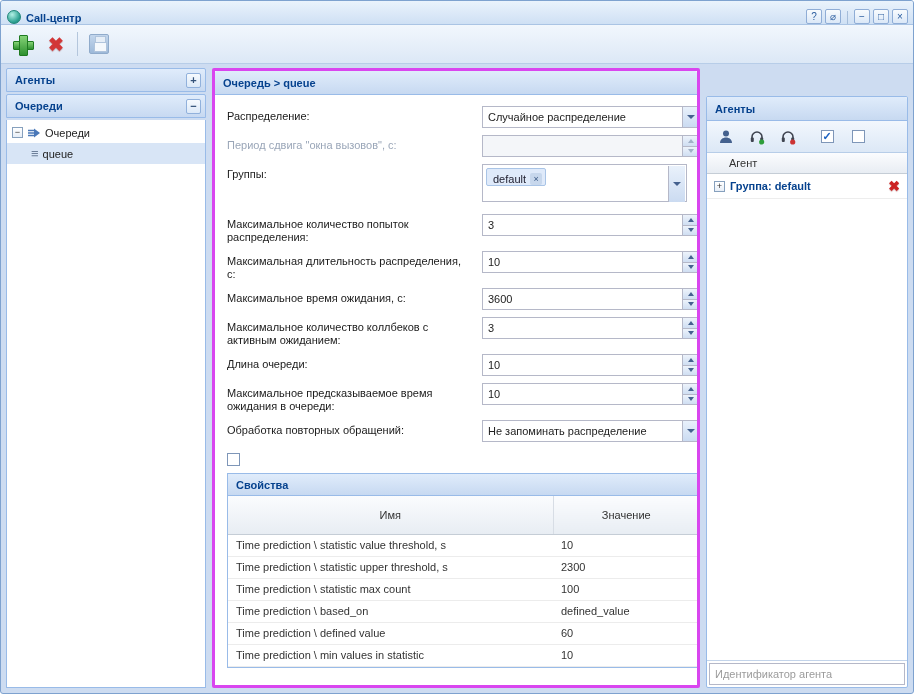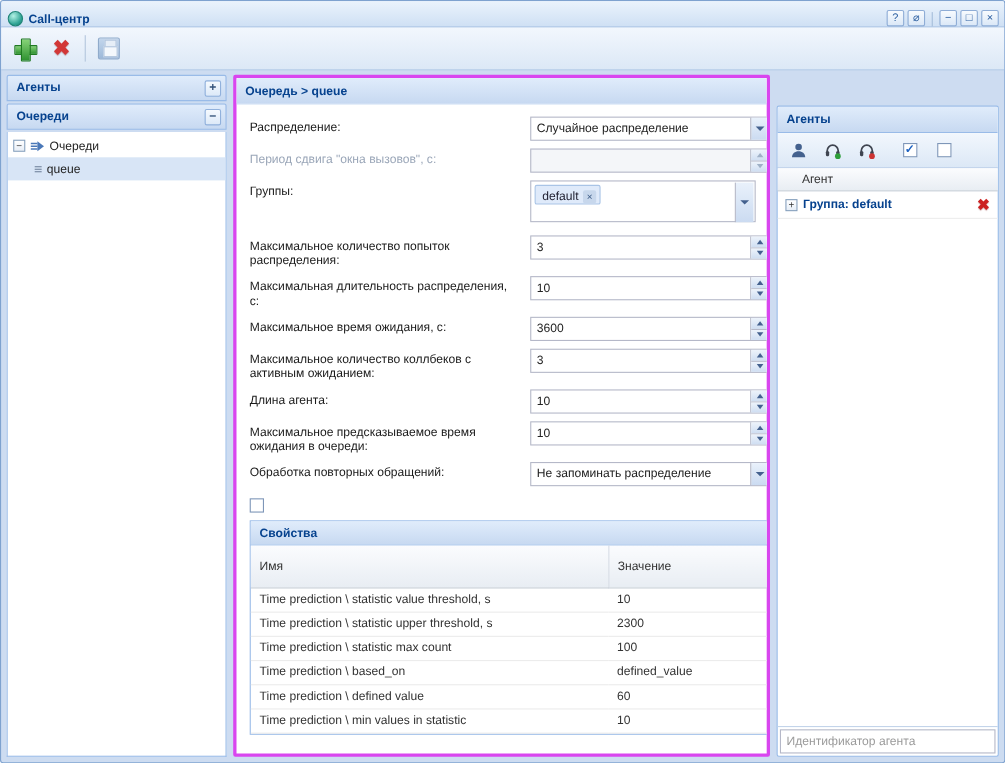--- a/index.html
+++ b/index.html
@@ -59,21 +59,21 @@
 .fwrap.disabled .arr-dn-s{border-top-color:#9fb0c6}
 .tagfield{width:218px;height:38px;border:1px solid #b5b8c8;background:#fff;position:relative;padding:3px 20px 3px 3px}
 .tagfield .trigger-combo{height:36px}
 .chip{display:inline-flex;align-items:flex-end;gap:4px;height:18px;padding:0 3px 0 6px;background:#dfeafa;border:1px solid #a9c4e6;border-radius:2px;color:#223;cursor:default}
 .chip-x{width:12px;height:12px;background:#c7d7ec;border-radius:2px;color:#3c5a85;font-size:9px;line-height:12px;text-align:center;cursor:pointer}
 .cbox{width:13px;height:13px;border:1px solid #7e96b8;background:#fff;margin-top:4px;cursor:pointer}
 
 .props{margin-top:4px;border:1px solid #99bbe8;width:473px}
 .props-header{height:22px;display:flex;align-items:center;padding:0 8px;background:linear-gradient(#e0ecfb,#c7d9f1);border-bottom:1px solid #99bbe8;color:#06428e;font-weight:bold}
 table.props-table{width:100%;border-collapse:collapse;table-layout:fixed;font-size:11px}
-.props-table th{height:38px;text-align:left;font-weight:normal;padding:0 8px;background:linear-gradient(#fbfcfe,#e8edf3);border-bottom:1px solid #c5cdd6;border-right:1px solid #d7dde5;color:#333}
+.props-table th{height:38px;text-align:center;font-weight:normal;padding:0 8px;background:linear-gradient(#fbfcfe,#e8edf3);border-bottom:1px solid #c5cdd6;border-right:1px solid #d7dde5;color:#333}
 .props-table th:last-child{border-right:none}
 .props-table td{height:22px;padding:0 8px;border-bottom:1px solid #ececec;color:#333;overflow:hidden;white-space:nowrap}
 
 .right-wrap{flex:1;padding-top:28px;display:flex;min-height:0}
 .right-panel{flex:1;display:flex;flex-direction:column;border:1px solid #99bbe8;border-radius:2px;background:#fff;min-height:0}
 .right-toolbar{height:32px;flex:none;display:flex;align-items:center;gap:9px;padding:0 8px;background:linear-gradient(#f2f7fd,#dce8f6);border-bottom:1px solid #b7cde8}
 .icon-btn{width:22px;height:22px;display:flex;align-items:center;justify-content:center;cursor:pointer}
 .icon-btn.gap{margin-left:8px}
 .cicon{width:13px;height:13px;border:1px solid #7e96b8;background:#fff;display:flex;align-items:center;justify-content:center}
 .cicon .chk{color:#1c62c2;font-size:11px;line-height:11px;font-weight:bold}
@@ -241,21 +241,21 @@
                   <span class="arr-up-s"></span>
                 </span>
               <span class="spin">
                   <span class="arr-dn-s"></span>
                 </span>
             </span>
           </div>
         </div>
 
         <div class="frow">
-          <label class="flabel">Длина агента:</label>
+          <label class="flabel">Длина очереди:</label>
           <div class="fwrap">
             <input class="finput with-trigger" value="10" style="">
             <span class="spincol">
               <span class="spin up">
                   <span class="arr-up-s"></span>
                 </span>
               <span class="spin">
                   <span class="arr-dn-s"></span>
                 </span>
             </span>

